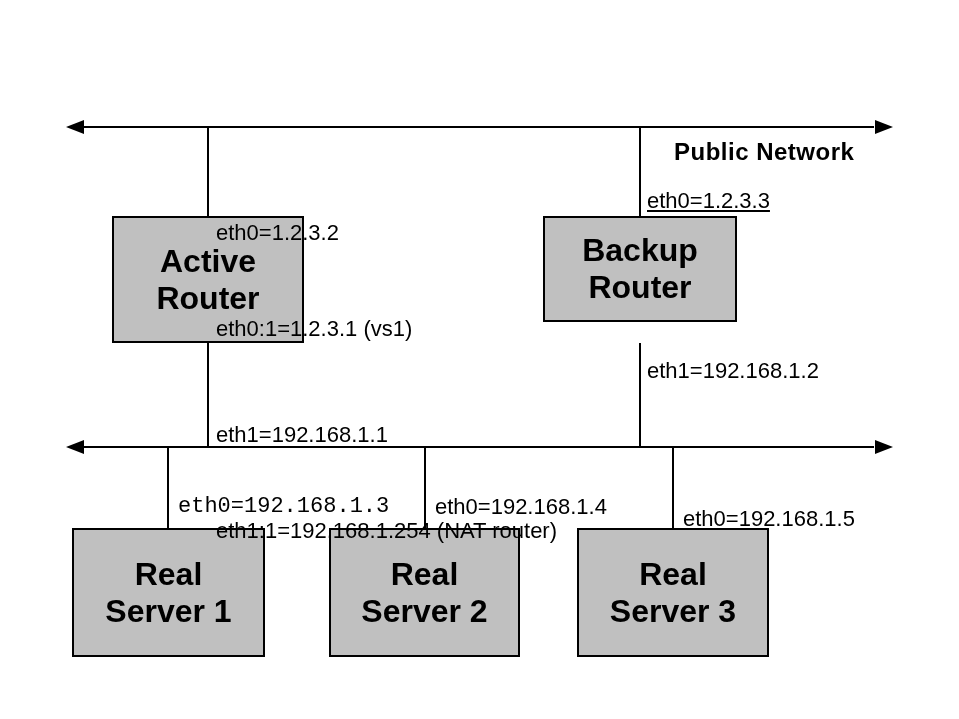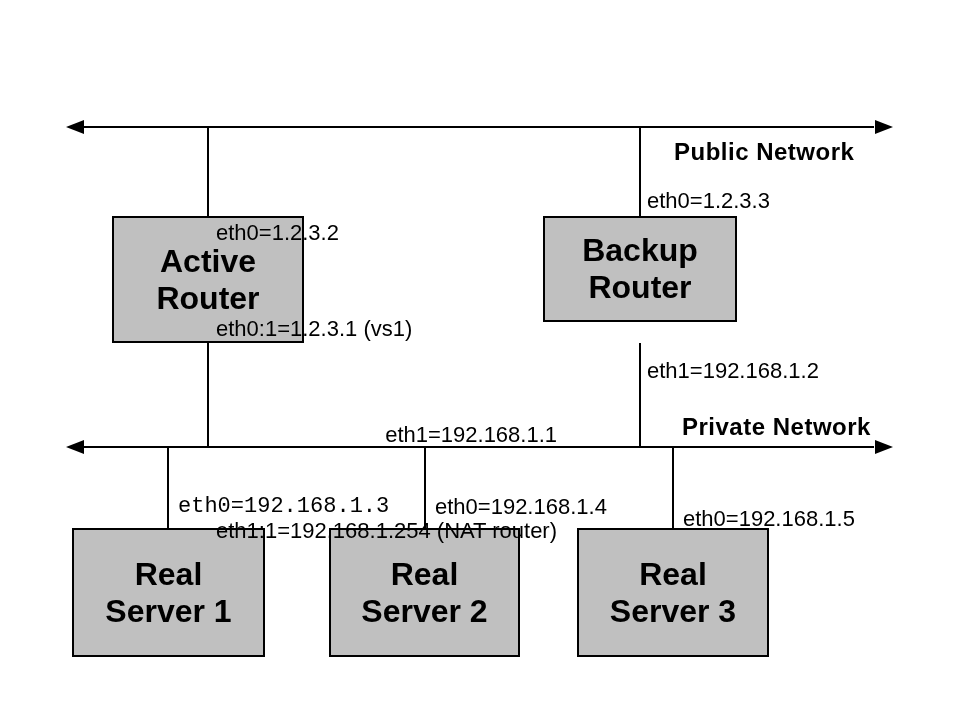--- a/index.html
+++ b/index.html
@@ -29,21 +29,20 @@
 <div class="canvas">
 
   <div class="hline" style="left:80px;top:126px;width:794px;"></div>
   <div class="arrow left" style="left:66px;top:120px;"></div>
   <div class="arrow right" style="left:875px;top:120px;"></div>
   <div class="netlabel" style="left:674px;top:97px;margin-top:43px;">Public Network</div>
 
   <div class="hline" style="left:80px;top:446px;width:794px;"></div>
   <div class="arrow left" style="left:66px;top:440px;"></div>
   <div class="arrow right" style="left:875px;top:440px;"></div>
-  <div class="netlabel" style="left:682px;top:415px;">Private Network</div>
 
   <div class="vline" style="left:207px;top:128px;height:88px;"></div>
   <div class="vline" style="left:639px;top:128px;height:88px;"></div>
 
   <div class="vline" style="left:207px;top:343px;height:103px;"></div>
   <div class="vline" style="left:639px;top:343px;height:103px;"></div>
 
   <div class="vline" style="left:167px;top:448px;height:80px;"></div>
   <div class="vline" style="left:424px;top:448px;height:80px;"></div>
   <div class="vline" style="left:672px;top:448px;height:80px;"></div>
@@ -68,23 +67,23 @@
   <div class="node" style="left:577px;top:528px;width:192px;height:129px;">
     <span>Real</span>
     <span>Server 3</span>
   </div>
 
   <div class="iplabel" style="left:216px;top:153px;">
     <div>eth0=1.2.3.2</div>
     <div>eth0:1=1.2.3.1 (vs1)</div>
   </div>
 
-  <div class="iplabel" style="left:647px;top:185px;">eth0=1.2.3.3</div>
+  <div class="iplabel" style="left:647px;top:185px;text-decoration:underline;">eth0=1.2.3.3</div>
 
-  <div class="iplabel" style="left:216px;top:355px;text-align:right;">
+  <div class="iplabel" style="left:216px;top:355px;">
     <div>eth1=192.168.1.1</div>
     <div>eth1:1=192.168.1.254 (NAT router)</div>
   </div>
 
   <div class="iplabel" style="left:647px;top:355px;">eth1=192.168.1.2</div>
 
   <div class="iplabel" style="left:178px;top:491px;font-family:Liberation Mono, monospace;">eth0=192.168.1.3</div>
   <div class="iplabel" style="left:435px;top:491px;">eth0=192.168.1.4</div>
   <div class="iplabel" style="left:683px;top:503px;">eth0=192.168.1.5</div>
 

